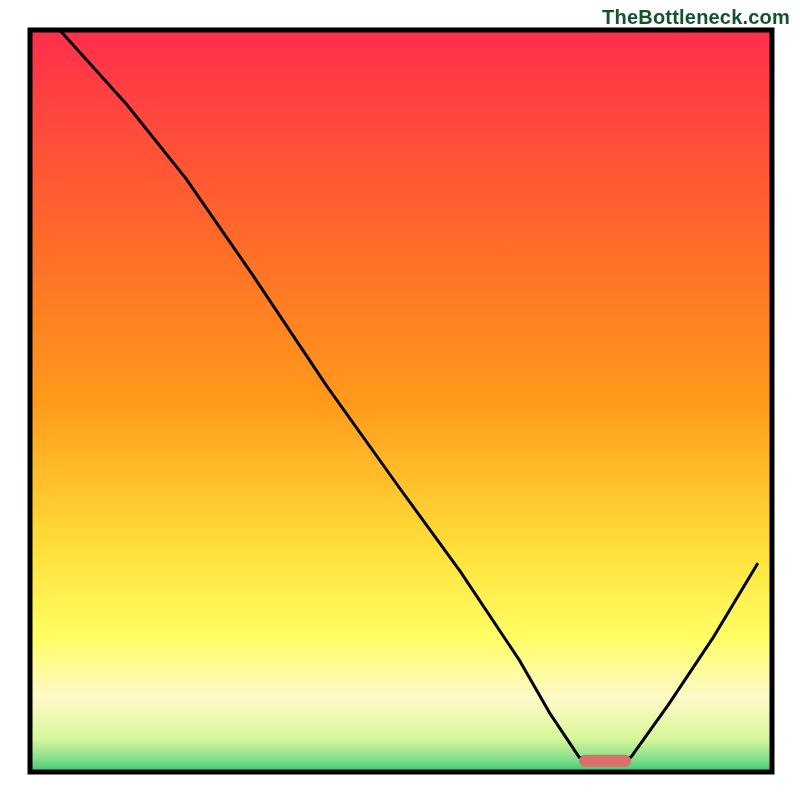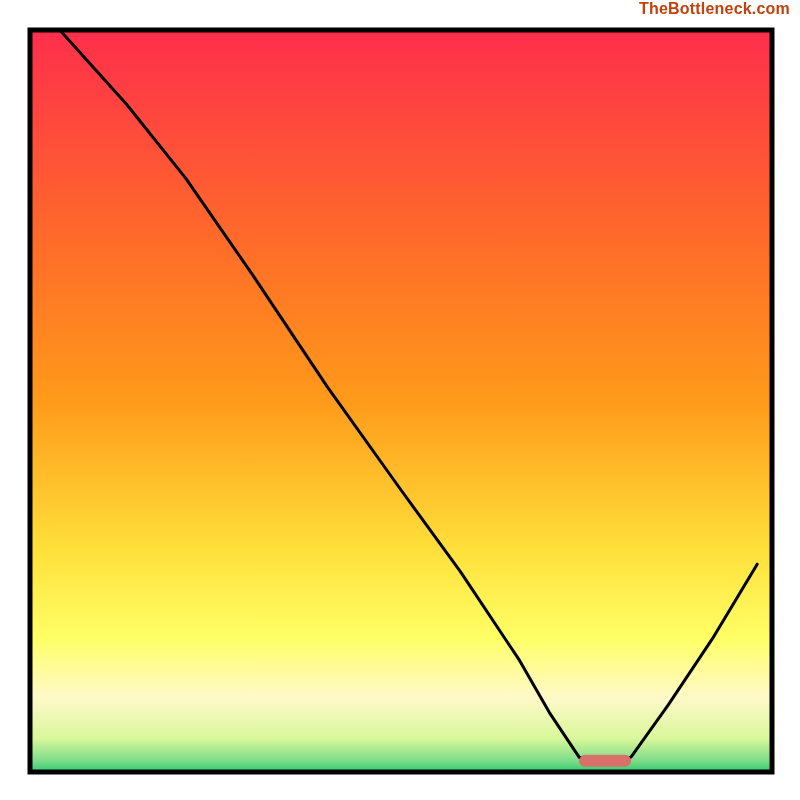--- a/index.html
+++ b/index.html
@@ -10,25 +10,25 @@
     background: #ffffff;
     font-family: Arial, Helvetica, sans-serif;
   }
   .chart-wrap {
     position: relative;
     width: 800px;
     height: 800px;
   }
   .watermark {
     position: absolute;
-    top: 0;
+    top: 6px;
     right: 10px;
-    font-size: 16px;
+    font-size: 20px;
     font-weight: 600;
-    color: #c2410c;
+    color: #14532d;
     letter-spacing: 0.2px;
     z-index: 3;
   }
   svg {
     position: absolute;
     top: 0;
     left: 0;
   }
 </style>
 </head>

